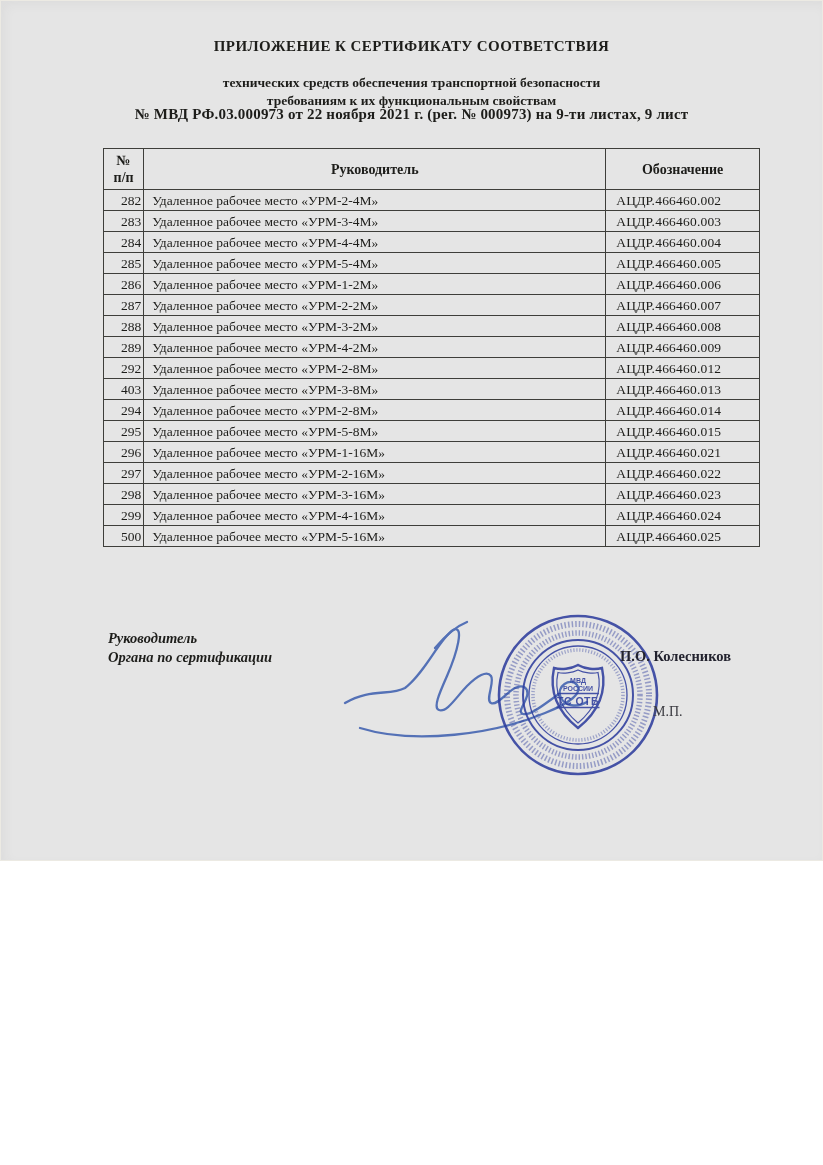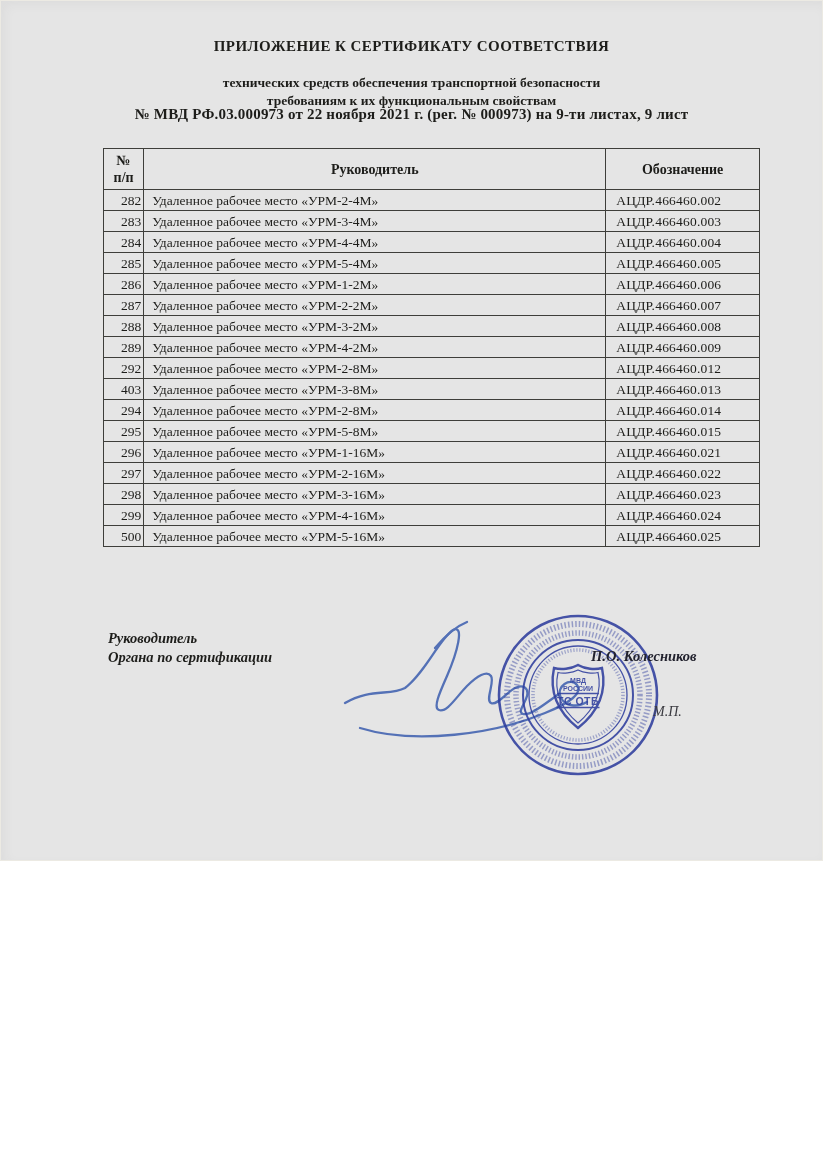--- a/index.html
+++ b/index.html
@@ -32,26 +32,26 @@
   .col-code { width:153px; }
   td.cell-num  { text-align:right; }
   td.cell-name { padding-left:8px; }
   td.cell-code { padding-left:10px; letter-spacing:.2px; }
   
   .role-label {
     position:absolute; left:108px; top:629px;
     font-size:14.5px; font-weight:bold; font-style:italic; line-height:19px;
   }
   .signer-name {
-    position:absolute; left:591px; top:648px;
-    font-size:14.5px; font-weight:bold; font-style:italic; color:#22222e;
+    position:absolute; left:620px; top:648px;
+    font-size:14.5px; font-weight:bold; color:#22222e;
   }
   .seal-note {
     position:absolute; left:653px; top:704px;
-    font-size:14px; font-style:italic; color:#3a3a40;
+    font-size:14px; color:#3a3a40;
   }
   .sig-blue   { position:absolute; left:315px; top:608px; width:280px; height:140px; }
   .mvd-stamp  { position:absolute; left:494px; top:611px; width:168px; height:168px; opacity:.88; }
   
   .tinko-stamp{ position:absolute; left:484px; top:1004px; width:156px; height:156px; opacity:.92; }
   .copy-stamp {
     position:absolute; left:626px; top:1018px; width:200px; height:70px;
     transform:rotate(-2.5deg); transform-origin:0 0;
     font-family:"Liberation Sans", sans-serif; font-weight:bold;
   }

